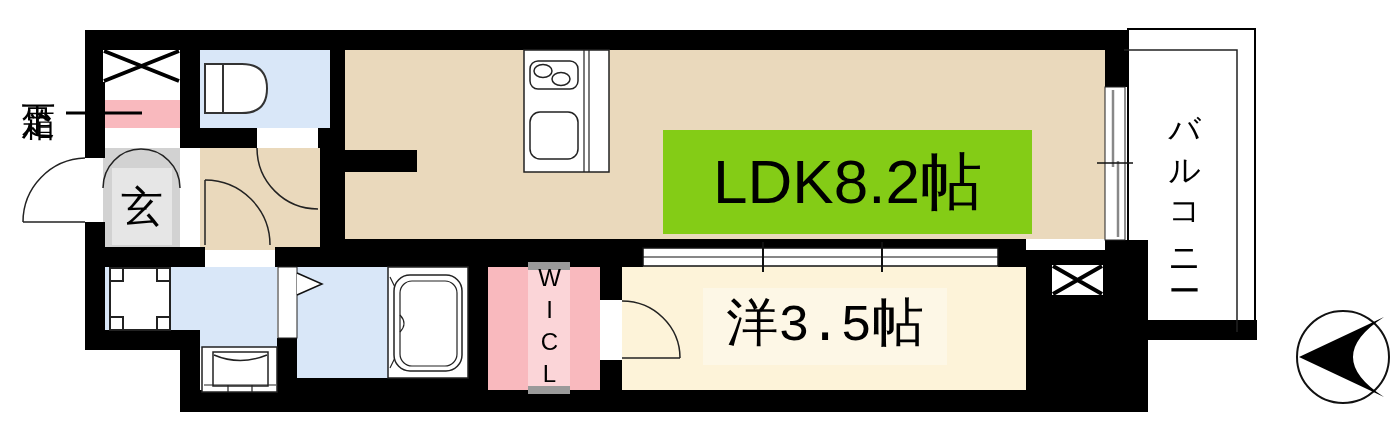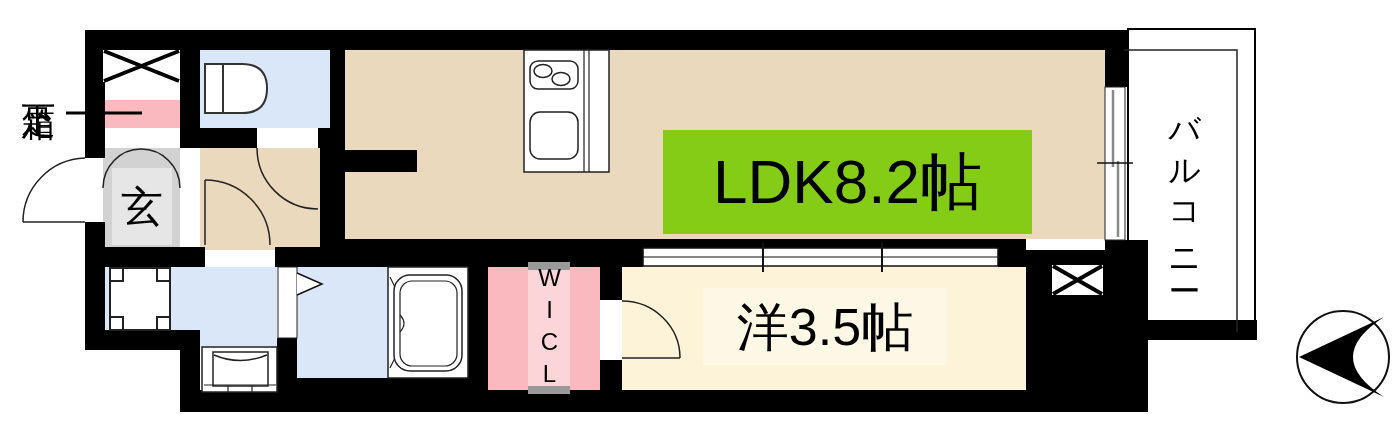--- a/index.html
+++ b/index.html
@@ -167,21 +167,21 @@
 
   <div class="abs flex-c" style="left:112px;top:168px;width:60px;height:77px;background:#e6e6e6;">
     <span class="room-label" style="font-size:42px;font-weight:500;">玄</span>
   </div>
 
   <div class="abs flex-c" style="left:663px;top:103px;width:369px;height:104px;background:#84cc16;margin-top:27px;">
     <span class="room-label" style="font-size:62px;">LDK8.2帖</span>
   </div>
 
   <div class="abs flex-c" style="left:703px;top:288px;width:244px;height:77px;background:#fdf7e6;">
-    <span class="room-label" style="font-size:52px;">洋3.5帖</span>
+    <span class="room-label" style="font-size:52px;font-family:Liberation Mono, monospace;">洋3.5帖</span>
   </div>
 
   <div class="abs" style="left:528px;top:262px;width:42px;height:132px;background:#fbd5d8;">
     <div class="abs" style="left:0;top:0;width:42px;height:8px;background:#9a9a9a;"></div>
     <div class="abs" style="left:0;top:124px;width:42px;height:8px;background:#9a9a9a;"></div>
     <div class="abs vtext room-label" style="left:0;top:8px;width:42px;height:116px;font-size:24px;letter-spacing:5px;font-weight:500;">
       <span>WICL</span>
     </div>
   </div>
 

